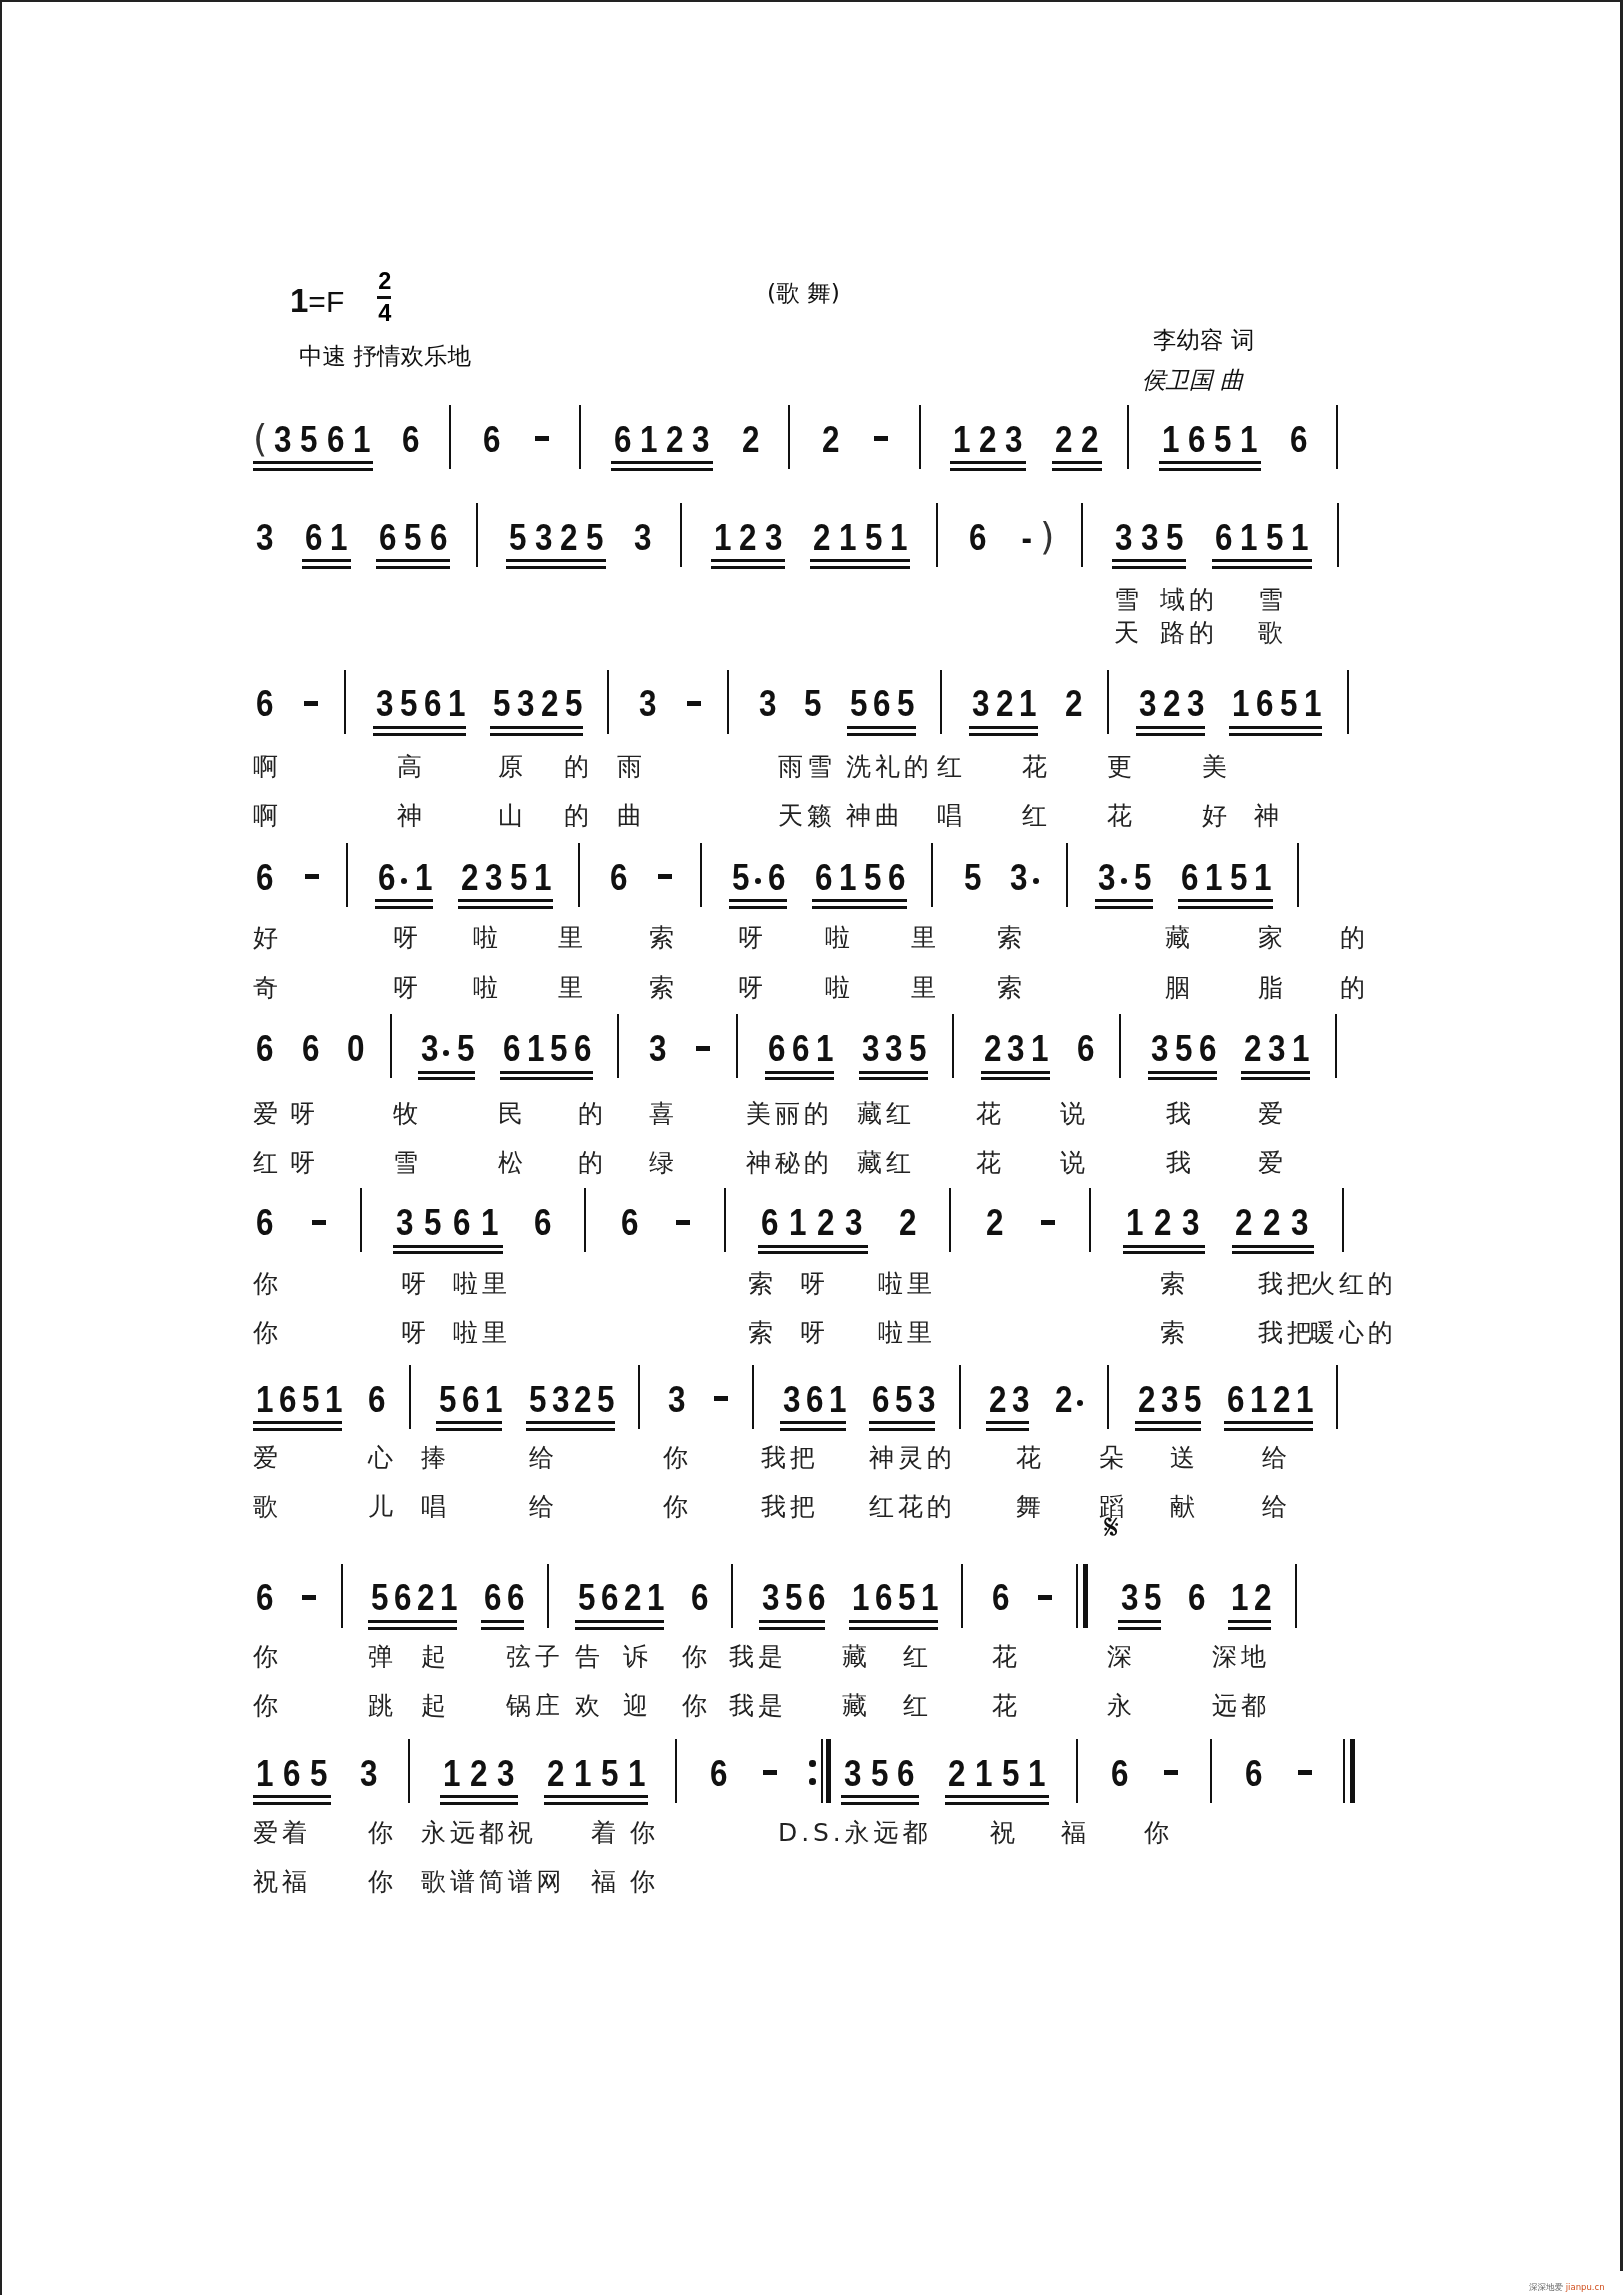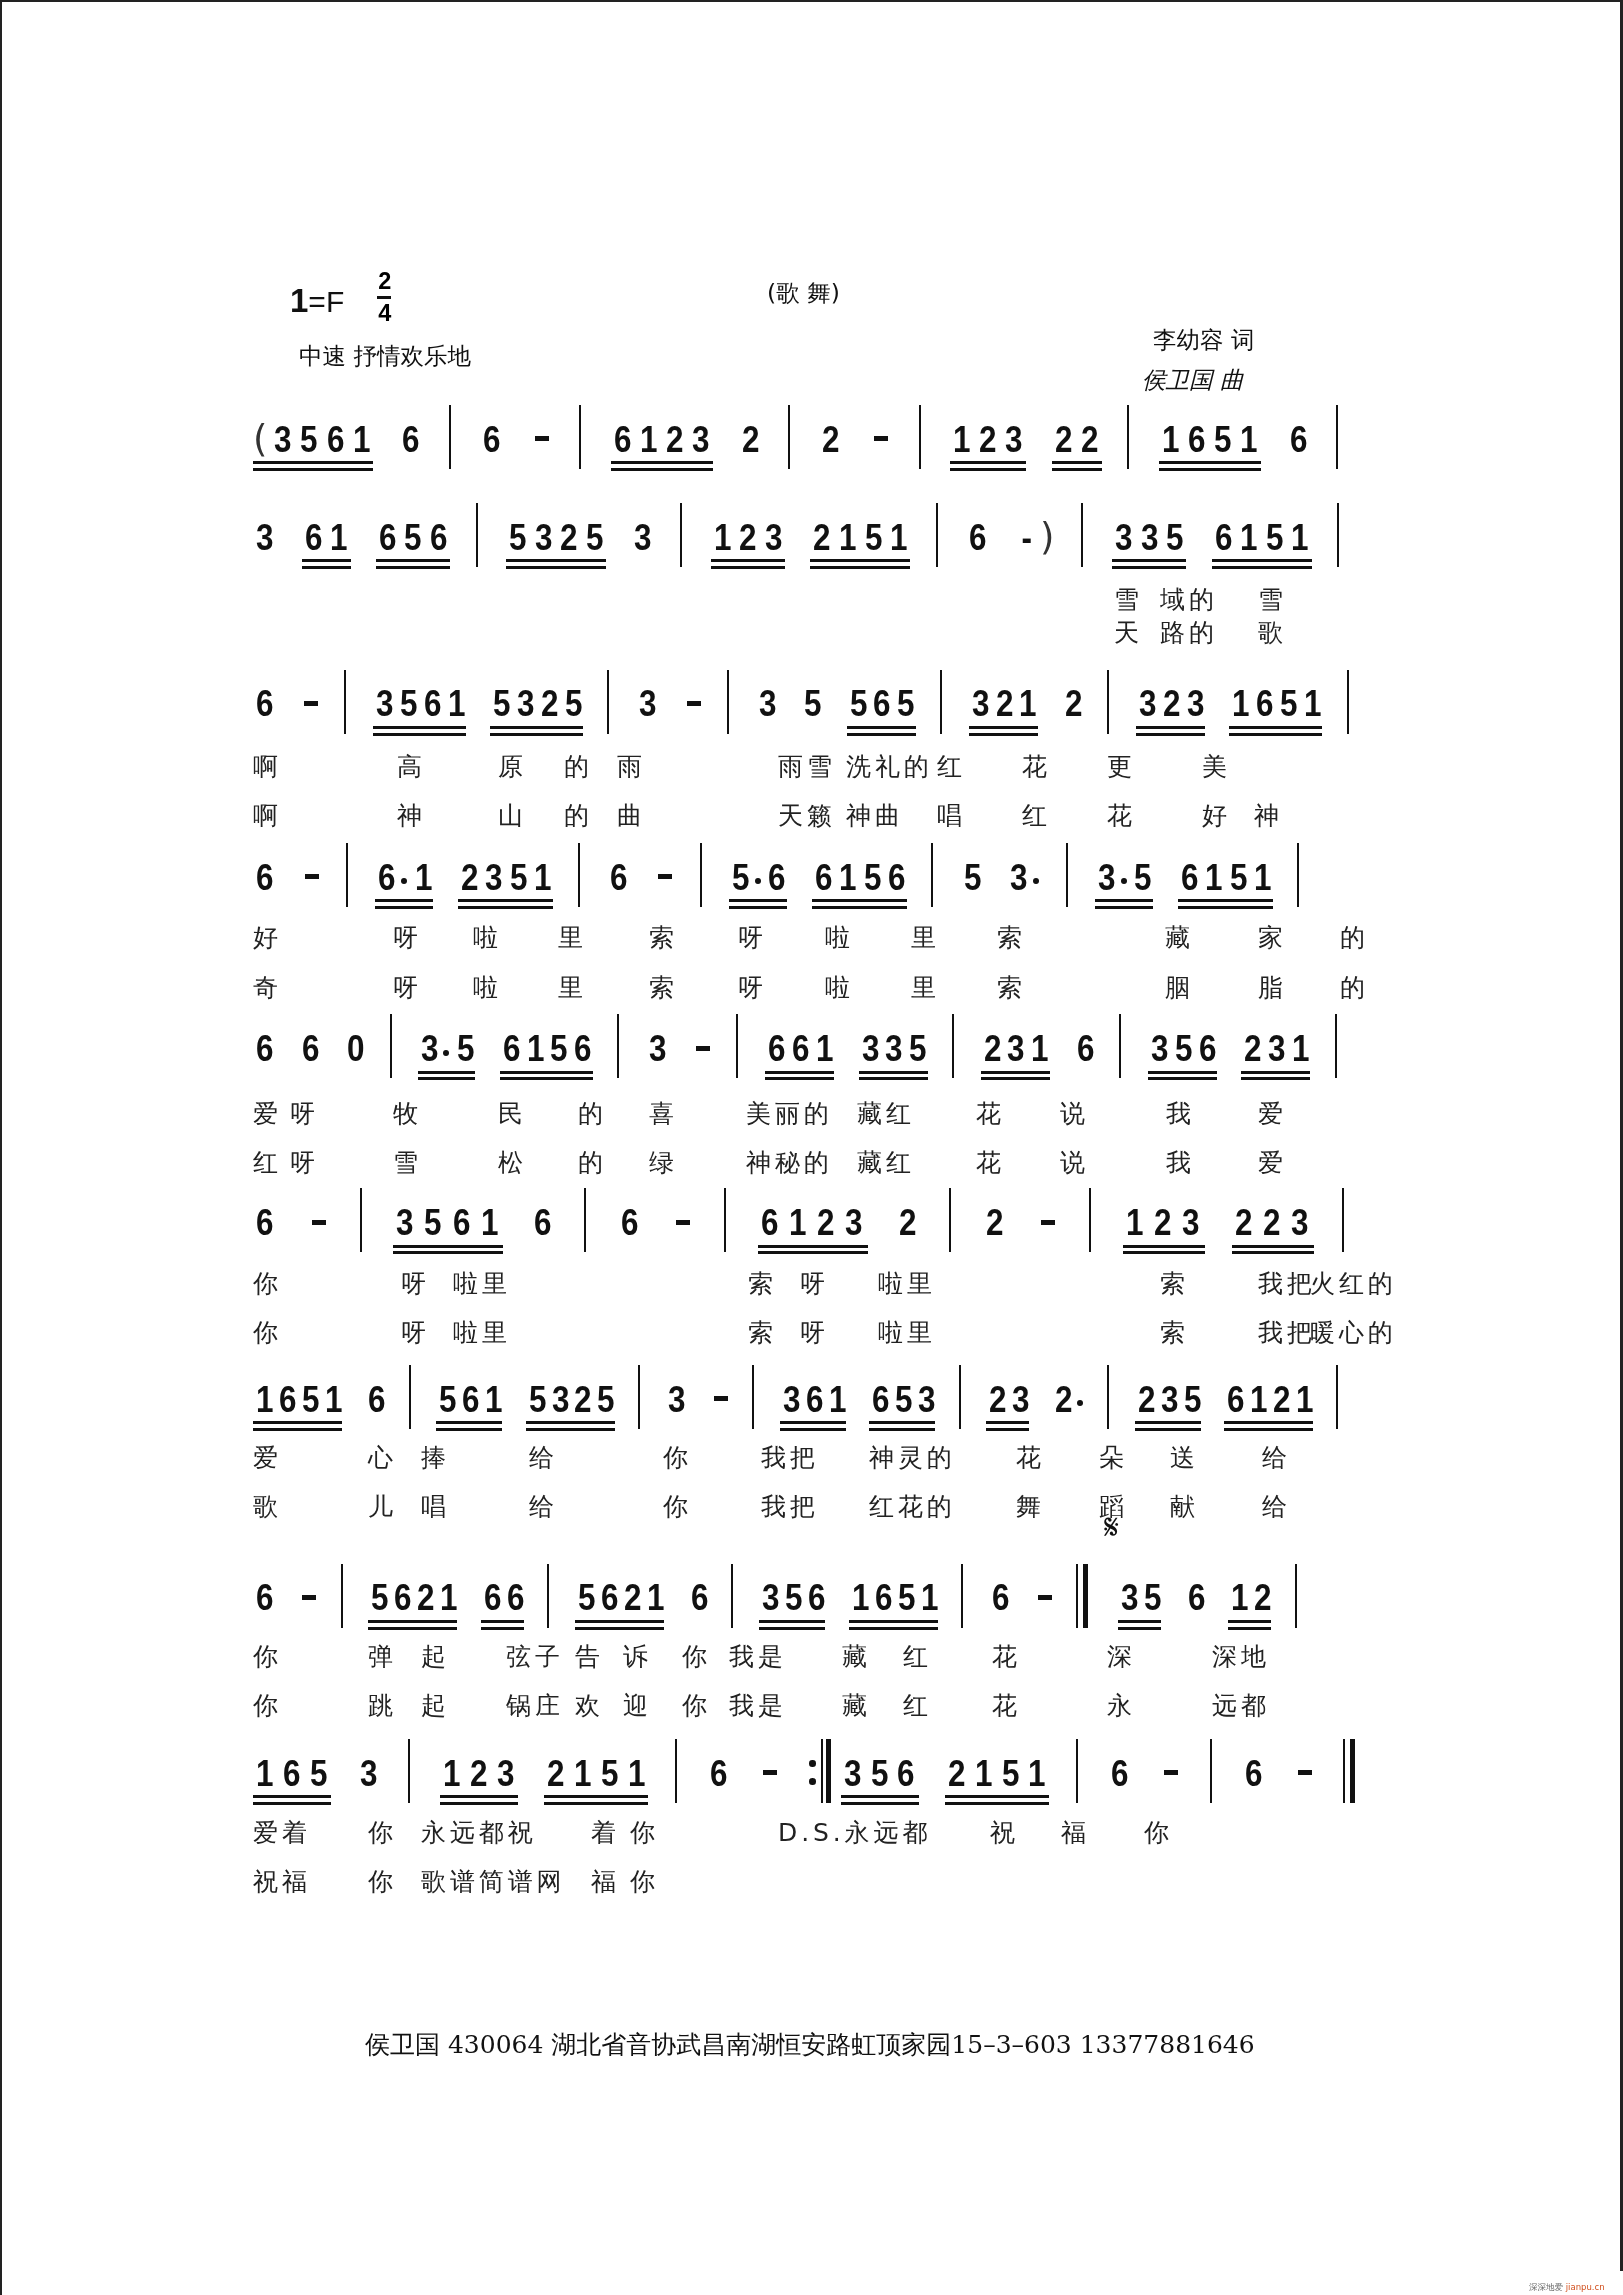--- a/index.html
+++ b/index.html
@@ -610,21 +610,20 @@
       <div class="lyric" style="left: 988px; top: 1818px; letter-spacing: 3.9px;">祝</div>
       <div class="lyric" style="left: 1059px; top: 1818px; letter-spacing: 3.9px;">福</div>
       <div class="lyric" style="left: 1142px; top: 1818px; letter-spacing: 3.9px;">你</div>
       <div class="lyric" style="left: 251px; top: 1867px; letter-spacing: 3.9px;">祝福</div>
       <div class="lyric" style="left: 366px; top: 1867px; letter-spacing: 3.9px;">你</div>
       <div class="lyric" style="left: 419px; top: 1867px; letter-spacing: 3.9px;">歌谱简谱网</div>
       <div class="lyric" style="left: 589px; top: 1867px; letter-spacing: 3.9px;">福</div>
       <div class="lyric" style="left: 628px; top: 1867px; letter-spacing: 3.9px;">你</div>
     </div>
 
-  <div class="abs footer" style="left:363px;top:2026px;">侯卫国  430064  湖北省音协武昌南湖恒安路虹顶家园15–3–603  13377881646</div>
 
   <div class="abs wm" style="left:1527px;top:2280px;">
     <span>深深地爱</span>
     <span class="site">jianpu.cn</span>
   </div>
 
   <div class="abs" style="left:1618px;top:0;width:2.6px;height:2269px;background:#222;"></div>
 </div>
 
 

